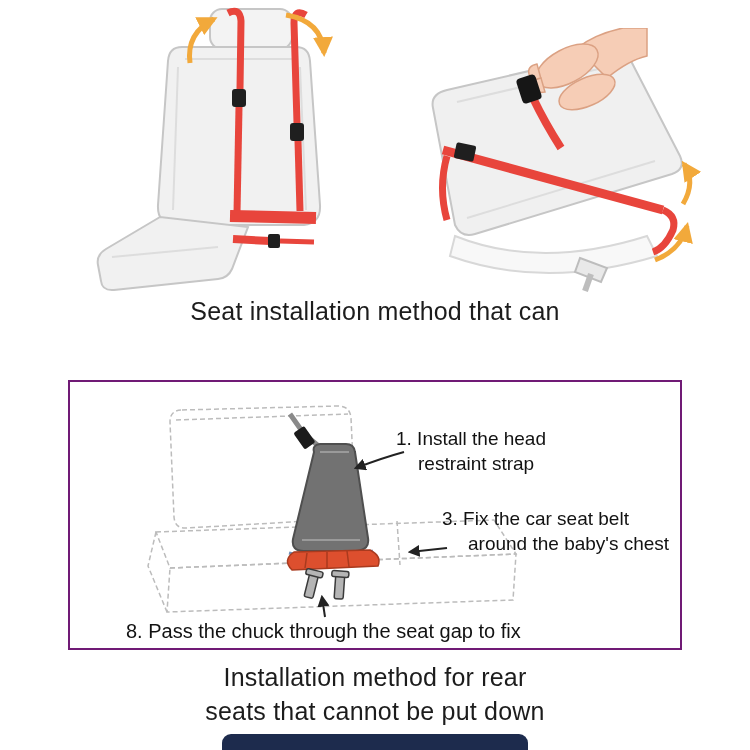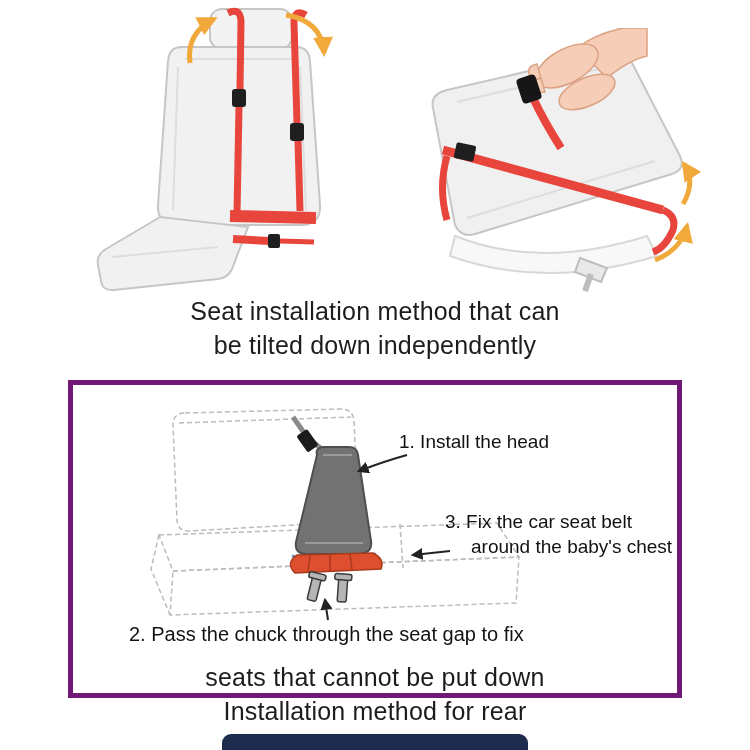--- a/index.html
+++ b/index.html
@@ -4,22 +4,22 @@
 <style>
   * { margin: 0; padding: 0; box-sizing: border-box; }
   html, body { background: #ffffff; }
   body { font-family: "Liberation Sans", sans-serif; }
   .page { position: relative; width: 750px; height: 750px; background: #ffffff; overflow: hidden; }
   .illus { position: absolute; }
   .caption { position: absolute; left: 0; width: 750px; text-align: center;
              font-size: 25px; line-height: 34px; color: #1c1c1c; letter-spacing: 0.2px; }
   .caption-top { top: 294px; }
   .caption-bottom { top: 660px; }
-  .diagram-box { position: absolute; left: 68px; top: 380px; width: 614px; height: 318px;
-                 border: 5px solid #701a75; background: #ffffff; }
+  .diagram-box { position: absolute; left: 68px; top: 380px; width: 614px; height: 270px;
+                 border: 2px solid #701a75; background: #ffffff; }
   .ann { position: absolute; font-size: 19px; line-height: 25px; color: #121212; }
   .ann-1 { left: 326px; top: 44px; }
   .ann-1 .indent { margin-left: 22px; }
   .ann-3 { left: 372px; top: 124px; }
   .ann-3 .indent { margin-left: 26px; }
   .ann-2 { left: 56px; top: 237px; font-size: 20px; white-space: nowrap; }
   .footer-bar { position: absolute; left: 222px; top: 734px; width: 306px; height: 16px;
                 background: #1d2b4d; border-radius: 9px 9px 0 0; }
 </style>
 </head>
@@ -92,21 +92,20 @@
       <path d="M 185 230 L 212 240 L 206 254 L 180 244 Z" fill="#e9e9e9" stroke="#bdbdbd" stroke-width="2"></path>
       <path d="M 196 246 L 190 263" stroke="#bdbdbd" stroke-width="6" fill="none"></path>
     </g>
 
     <path d="M 288 176 Q 301 154 289 136" stroke="#f2a93b" stroke-width="5" fill="none" marker-end="url(#m-or2)"></path>
     <path d="M 260 232 Q 286 222 292 198" stroke="#f2a93b" stroke-width="5" fill="none" marker-end="url(#m-or2)"></path>
   </svg>
 
   <div class="caption caption-top">
     <div>Seat installation method that can</div>
-    <div>be tilted down independently</div>
   </div>
 
   <div class="diagram-box">
     <svg class="illus" style="left:72px; top:18px;" width="390" height="220" viewBox="0 0 390 220" aria-hidden="true">
       <defs>
         <marker id="m-bk" viewBox="0 0 10 10" refX="8" refY="5" markerWidth="6" markerHeight="6" orient="auto-start-reverse">
           <path d="M0,0 L10,5 L0,10 Z" fill="#222222"></path>
         </marker>
       </defs>
 
@@ -144,28 +143,29 @@
         </g>
       </g>
 
       <path d="M 262 52 Q 240 58 214 68" stroke="#222222" stroke-width="2" fill="none" marker-end="url(#m-bk)"></path>
       <path d="M 305 148 L 268 152" stroke="#222222" stroke-width="2" fill="none" marker-end="url(#m-bk)"></path>
       <path d="M 183 217 L 180 197" stroke="#222222" stroke-width="2" fill="none" marker-end="url(#m-bk)"></path>
     </svg>
 
     <div class="ann ann-1">
       <div>1. Install the head</div>
+      <div class="indent">restraint strap</div>
     </div>
     <div class="ann ann-3">
       <div>3. Fix the car seat belt</div>
       <div class="indent">around the baby's chest</div>
     </div>
-    <div class="ann ann-2">2. Pass the chuck through the seat gap to fix</div>
+    <div class="ann ann-2">8. Pass the chuck through the seat gap to fix</div>
   </div>
 
   <div class="caption caption-bottom">
+    <div>Installation method for rear</div>
     <div>seats that cannot be put down</div>
-    <div>Installation method for rear</div>
   </div>
 
   <div class="footer-bar"></div>
 
 </div>
 
 </body></html>

